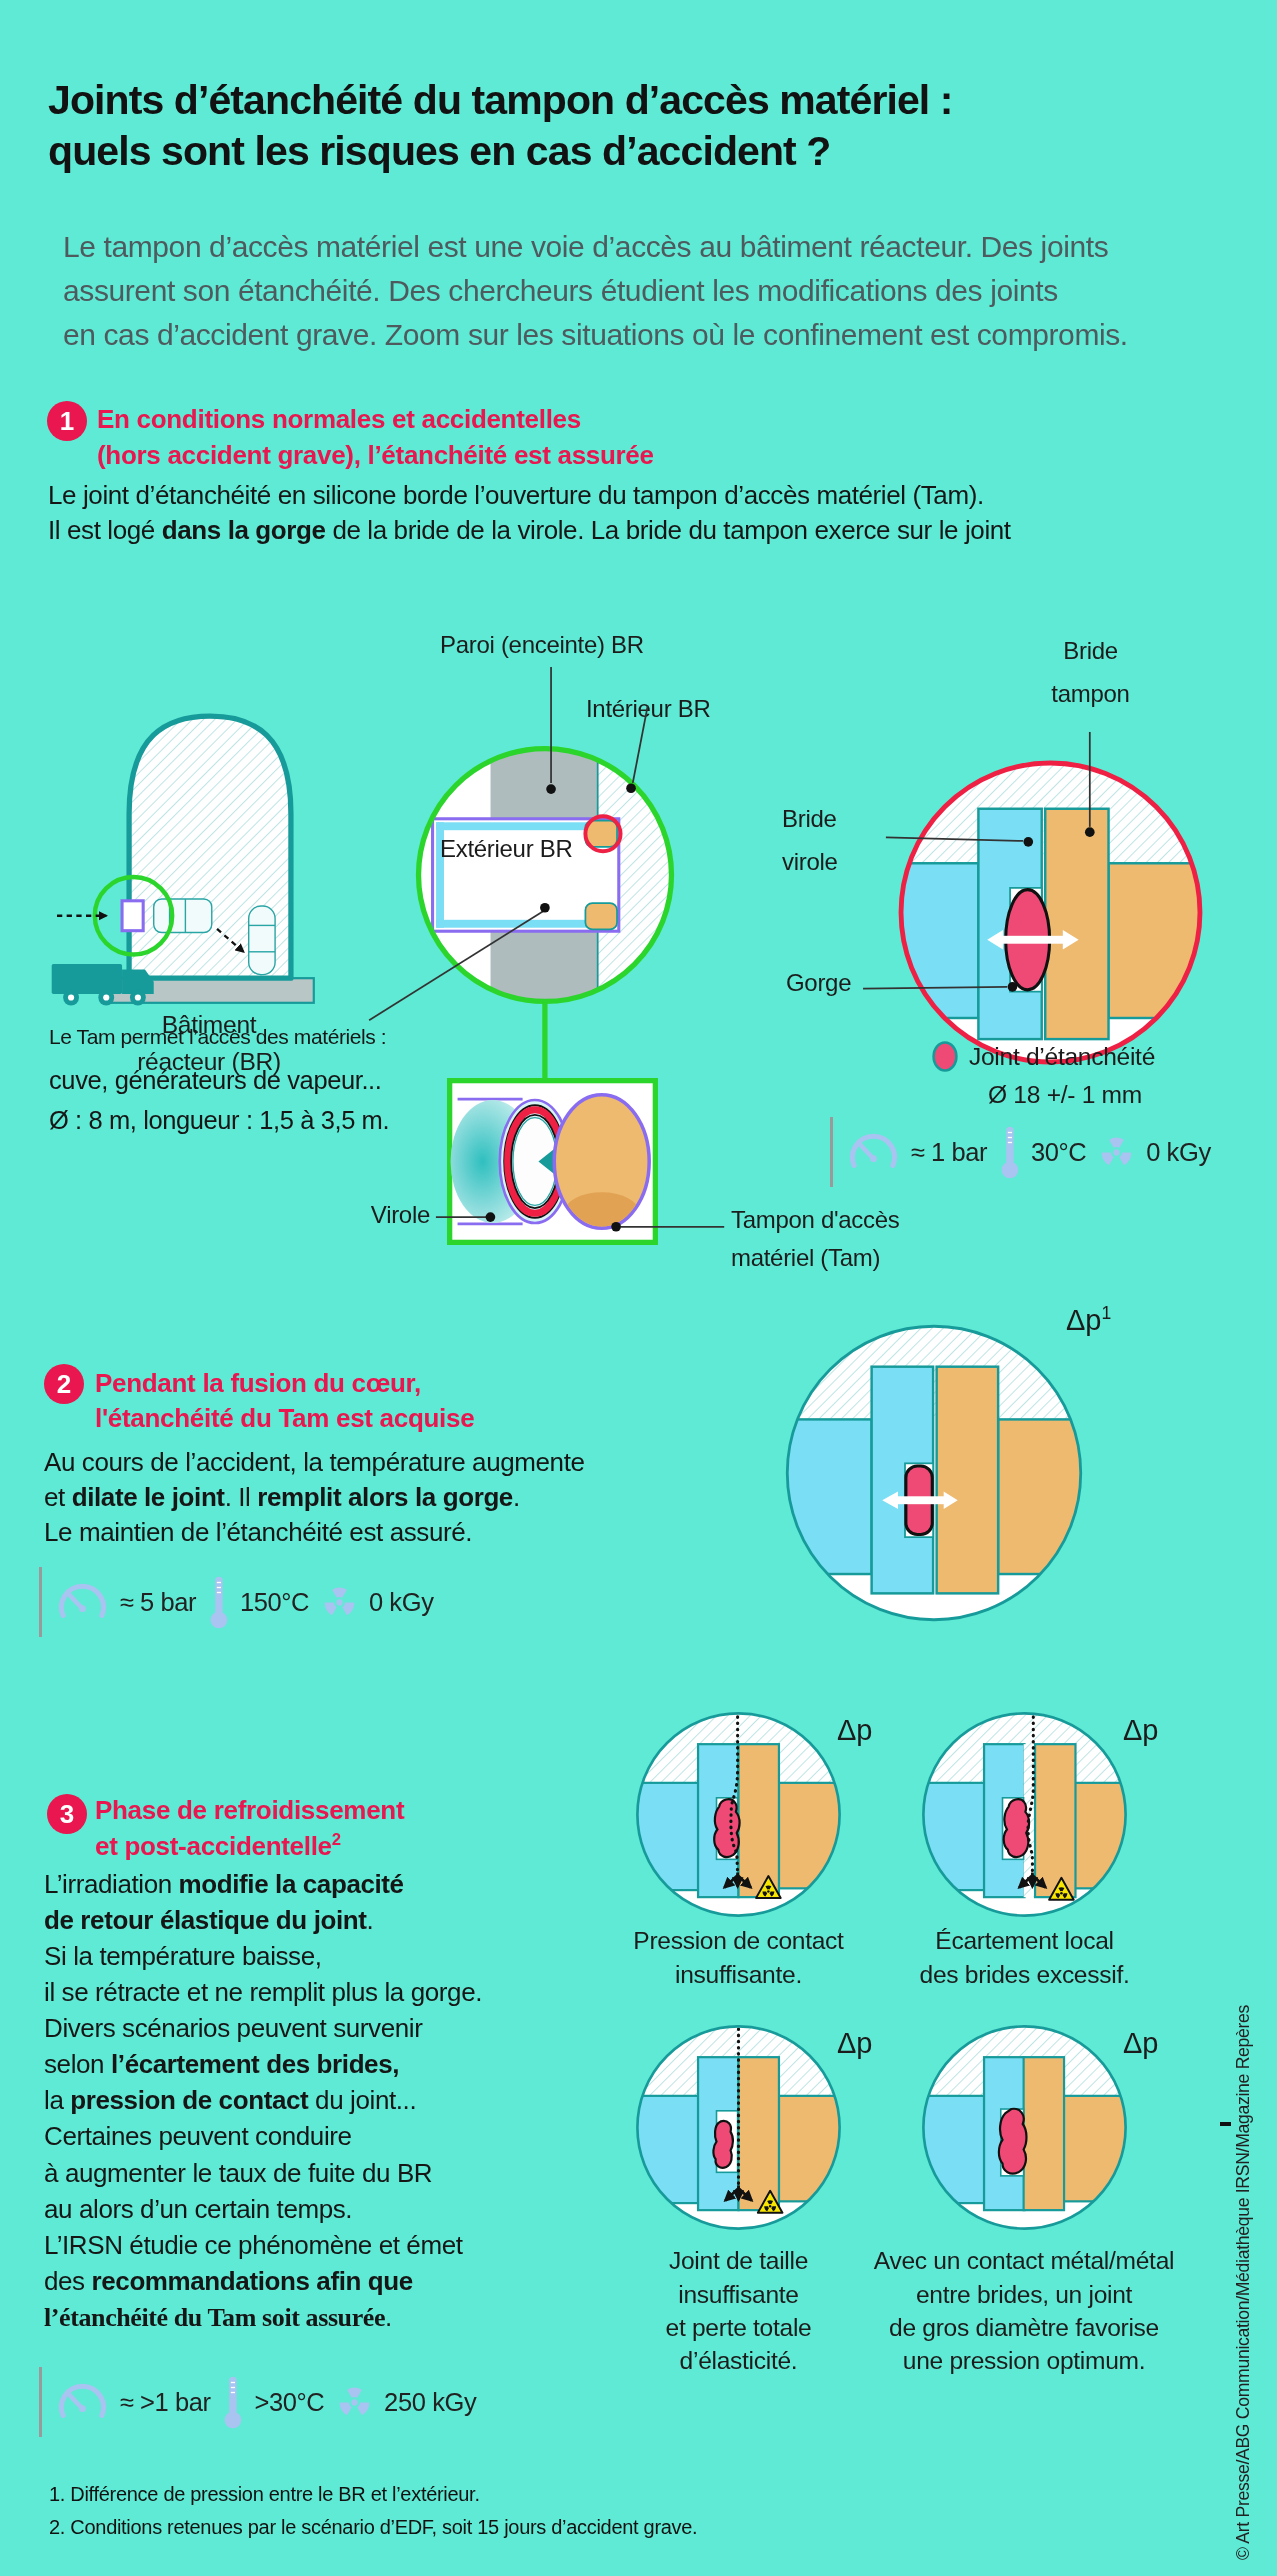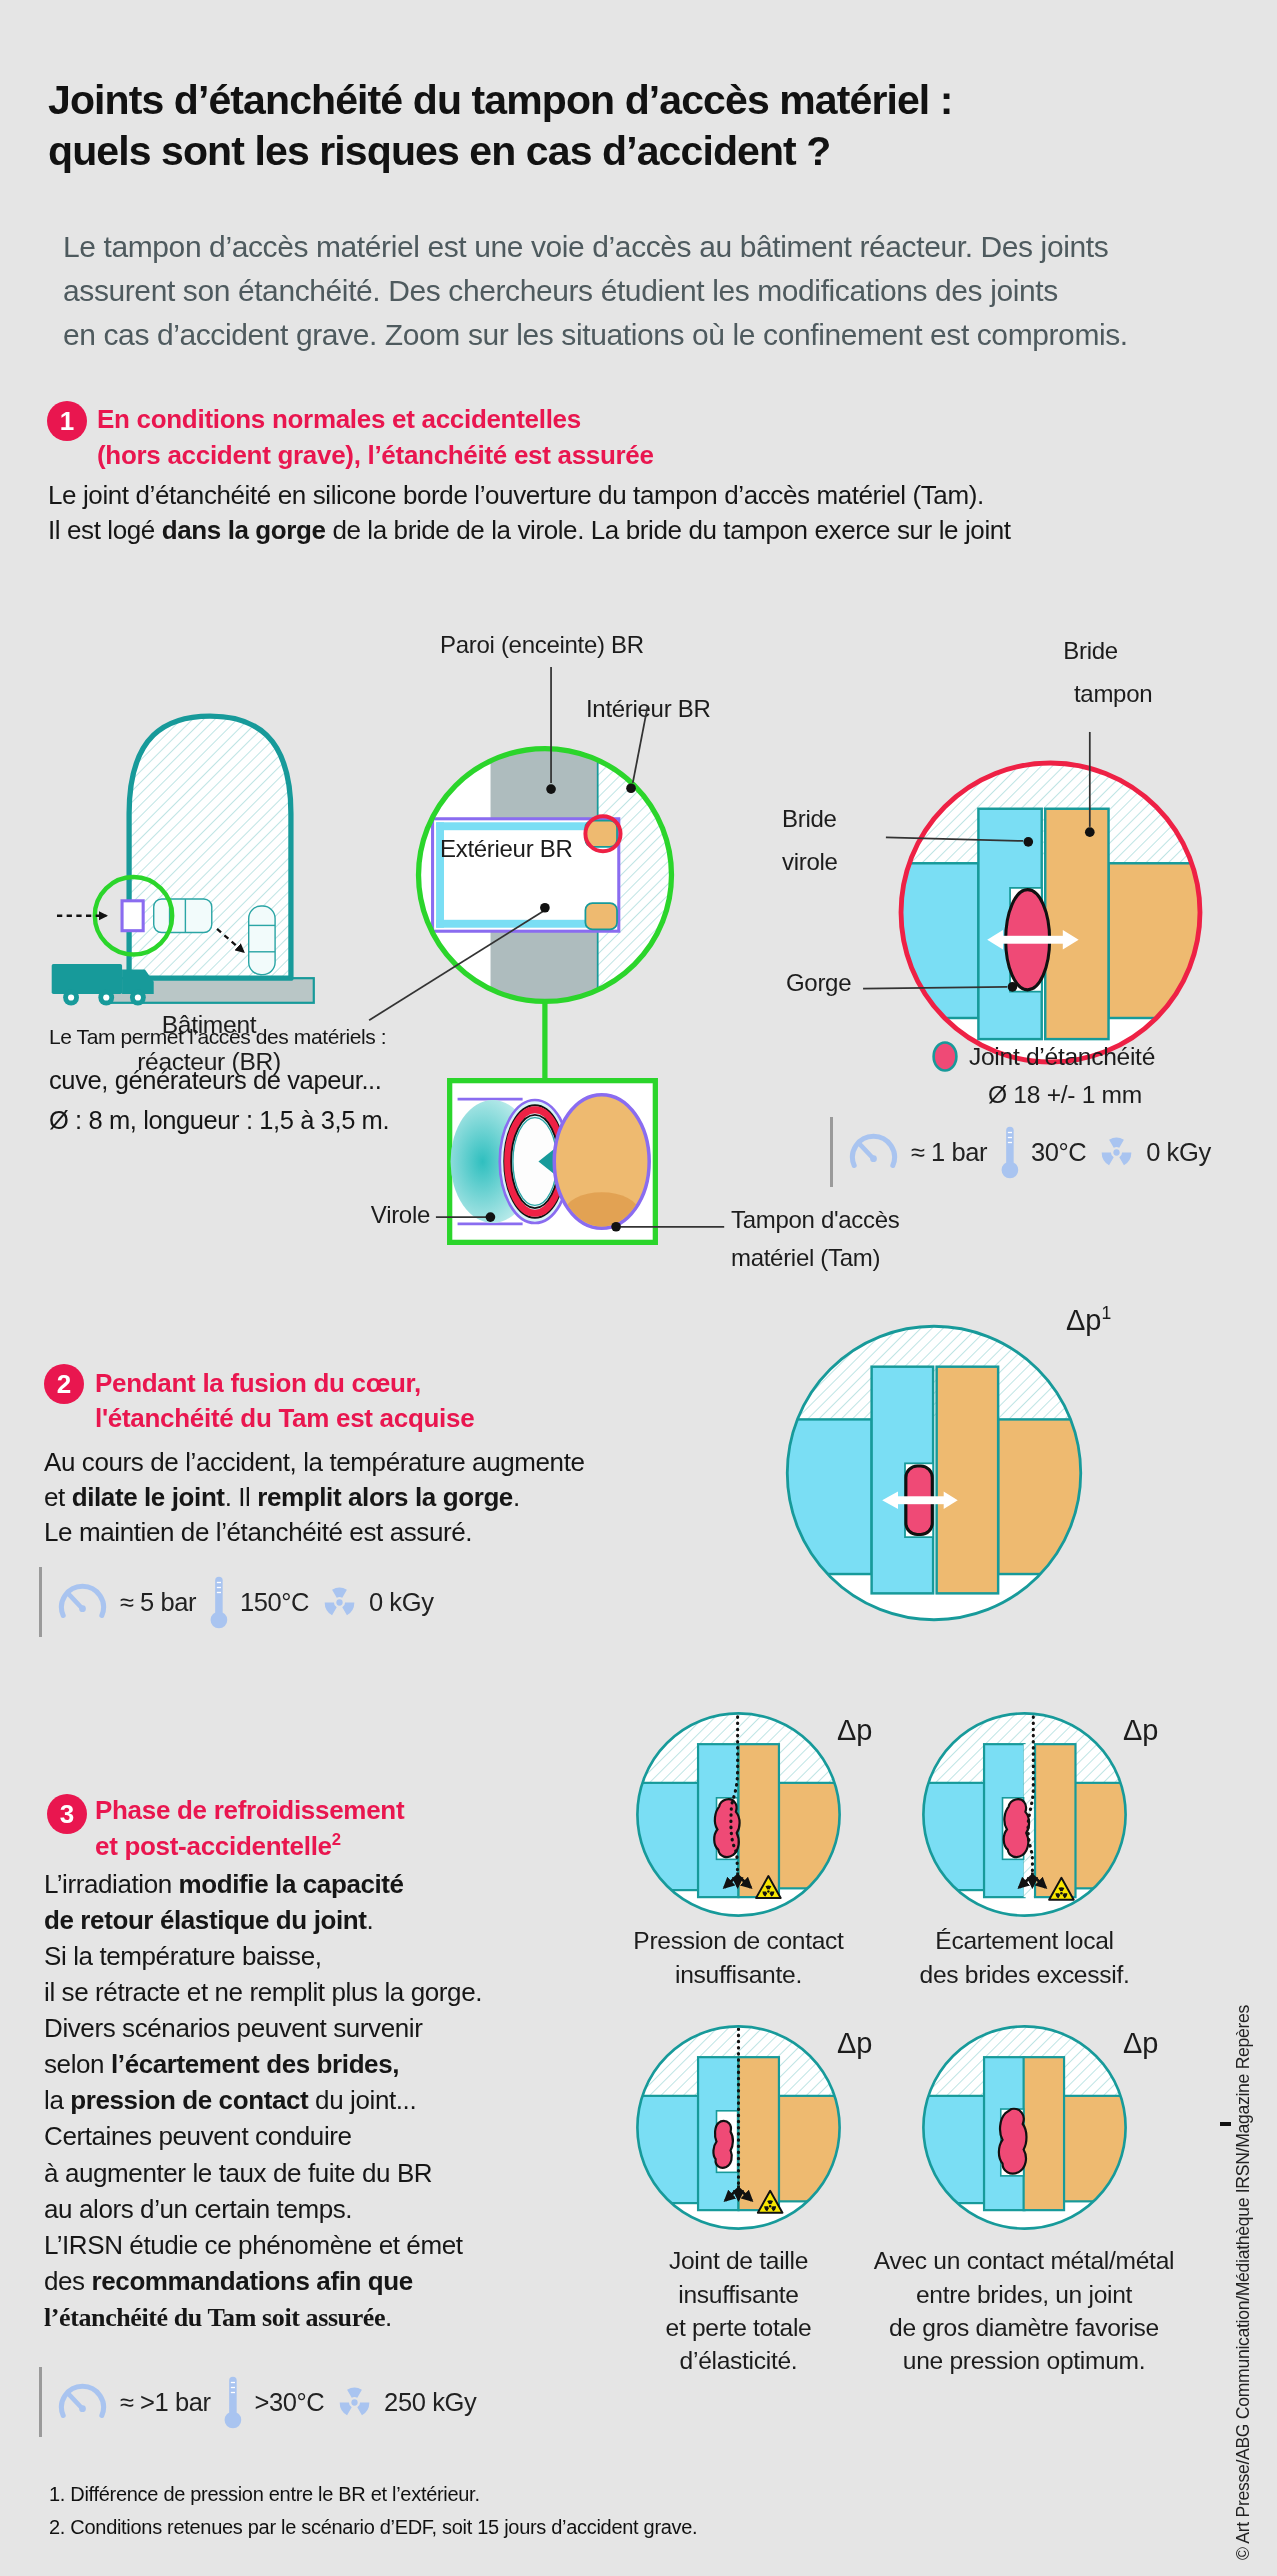--- a/index.html
+++ b/index.html
@@ -1,16 +1,16 @@
 <!DOCTYPE html>
 <html style="font-size:14px"><head>
 <meta charset="utf-8">
 <style>
   html,body{margin:0;padding:0;background:#fff;}
-  #page{position:relative;width:1277px;height:2576px;background:#e5e5e5;
+  #page{position:relative;width:1277px;height:2576px;background:#5eead4;
         font-family:"Liberation Sans",sans-serif;color:#161616;overflow:hidden;}
   .abs{position:absolute;}
   .nw{white-space:nowrap;}
   .title{font-size:41px;font-weight:700;letter-spacing:-0.9px;color:#121212;}
   .intro{font-size:30px;color:#4e5a5e;letter-spacing:-0.4px;margin-left:12px;}
   .badge{width:40px;height:40px;border-radius:50%;background:#e9164f;color:#fff;
          font-size:26px;font-weight:700;display:flex;align-items:center;justify-content:center;}
   .shead{font-size:26px;font-weight:700;color:#e9164f;letter-spacing:-0.3px;}
   .btxt{font-size:26px;letter-spacing:-0.4px;color:#161616;}
   .lbl{font-size:24px;color:#1c1c1c;letter-spacing:-0.3px;}
@@ -191,21 +191,21 @@
           <ellipse cx="176" cy="95" rx="52" ry="74"></ellipse>
         </clipPath>
       <ellipse cx="176" cy="152" rx="42" ry="22" fill="#e2a253" clip-path="url(#ctp)"></ellipse>
     </g>
   </svg>
 
   <div class="abs lbl nw" style="left:440px;top:631px">Paroi (enceinte) BR</div>
   <div class="abs lbl nw" style="left:586px;top:695px">Intérieur BR</div>
   <div class="abs lbl nw" style="left:440px;top:835px">Extérieur BR</div>
   <div class="abs lbl" style="left:1029px;top:637px;width:123px;text-align:center">Bride</div>
-  <div class="abs lbl" style="left:1074px;top:680px;width:123px;">tampon</div>
+  <div class="abs lbl" style="left:1029px;top:680px;width:123px;text-align:center">tampon</div>
   <div class="abs lbl nw" style="left:782px;top:805px">Bride</div>
   <div class="abs lbl nw" style="left:782px;top:848px">virole</div>
   <div class="abs lbl nw" style="left:786px;top:969px">Gorge</div>
   <div class="abs lbl" style="left:324px;top:1201px;width:106px;text-align:right">Virole</div>
   <div class="abs lbl nw" style="left:731px;top:1206px">Tampon d'accès</div>
   <div class="abs lbl nw" style="left:731px;top:1244px">matériel (Tam)</div>
   <div class="abs nw" style="left:49px;top:1025px;font-size:21px;letter-spacing:-0.4px">Le Tam permet l’accès des matériels :</div>
   <div class="abs nw" style="left:49px;top:1066px;font-size:25.5px;letter-spacing:-0.4px">cuve, générateurs de vapeur...</div>
   <div class="abs nw" style="left:49px;top:1106px;font-size:25.5px;letter-spacing:-0.4px">Ø : 8 m, longueur : 1,5 à 3,5 m.</div>
 

